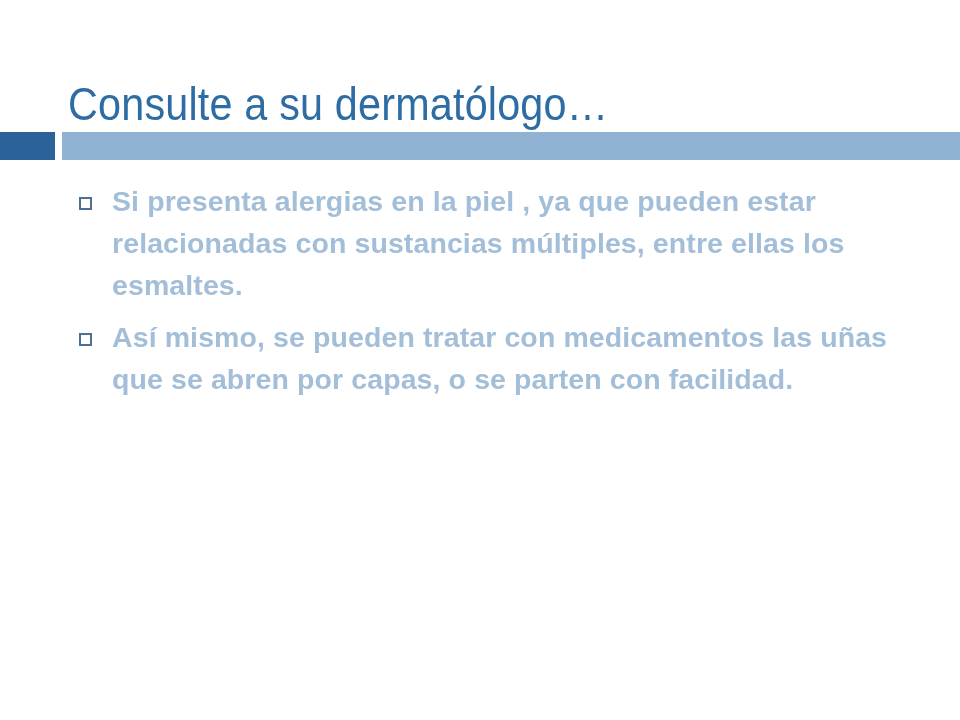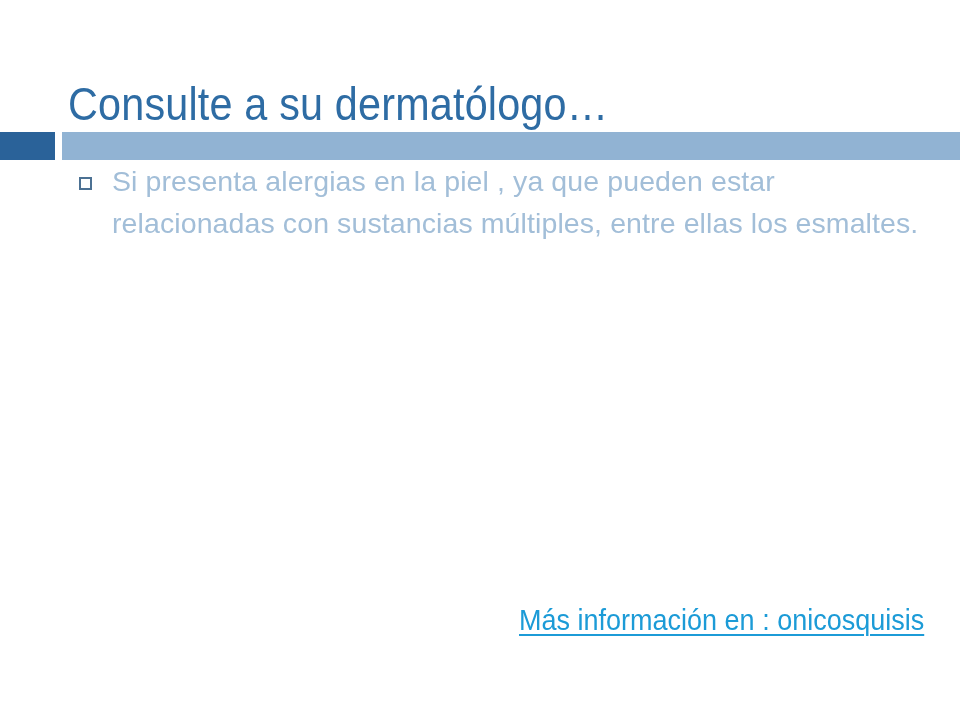--- a/index.html
+++ b/index.html
@@ -61,22 +61,23 @@
     top: 0;
     width: 898px;
     height: 28px;
     background: #91B3D3;
   }
 
   
   .body-list {
     position: absolute;
     left: 72px;
-    top: 160px;
+    top: 180px;
     width: 860px;
+    font-weight: bold;
   }
   .bullet-item {
     position: relative;
     display: block;
     padding-left: 40px;
     margin-bottom: 10px;
     font-family: "Liberation Sans", sans-serif;
     font-size: 28.5px;
     line-height: 42px;
     color: #A2BED8;
@@ -132,20 +133,21 @@
   </div>
 
   <div class="body-list">
 
     <div class="bullet-item">
       <span class="bullet-marker"></span>
       <span class="bullet-text">Si presenta alergias en la piel , ya que pueden estar relacionadas con sustancias múltiples, entre ellas los esmaltes.</span>
     </div>
 
 
+    <div class="bullet-item">
+      <span class="bullet-marker"></span>
+      <span class="bullet-text">Así mismo, se pueden tratar con medicamentos las uñas que se abren por capas, o se parten con facilidad.</span>
+    </div>
 
   </div>
 
-  <div class="link-row">
-    <a class="info-link">Más información en : onicosquisis</a>
-  </div>
 
 </div>
 
 </body></html>

